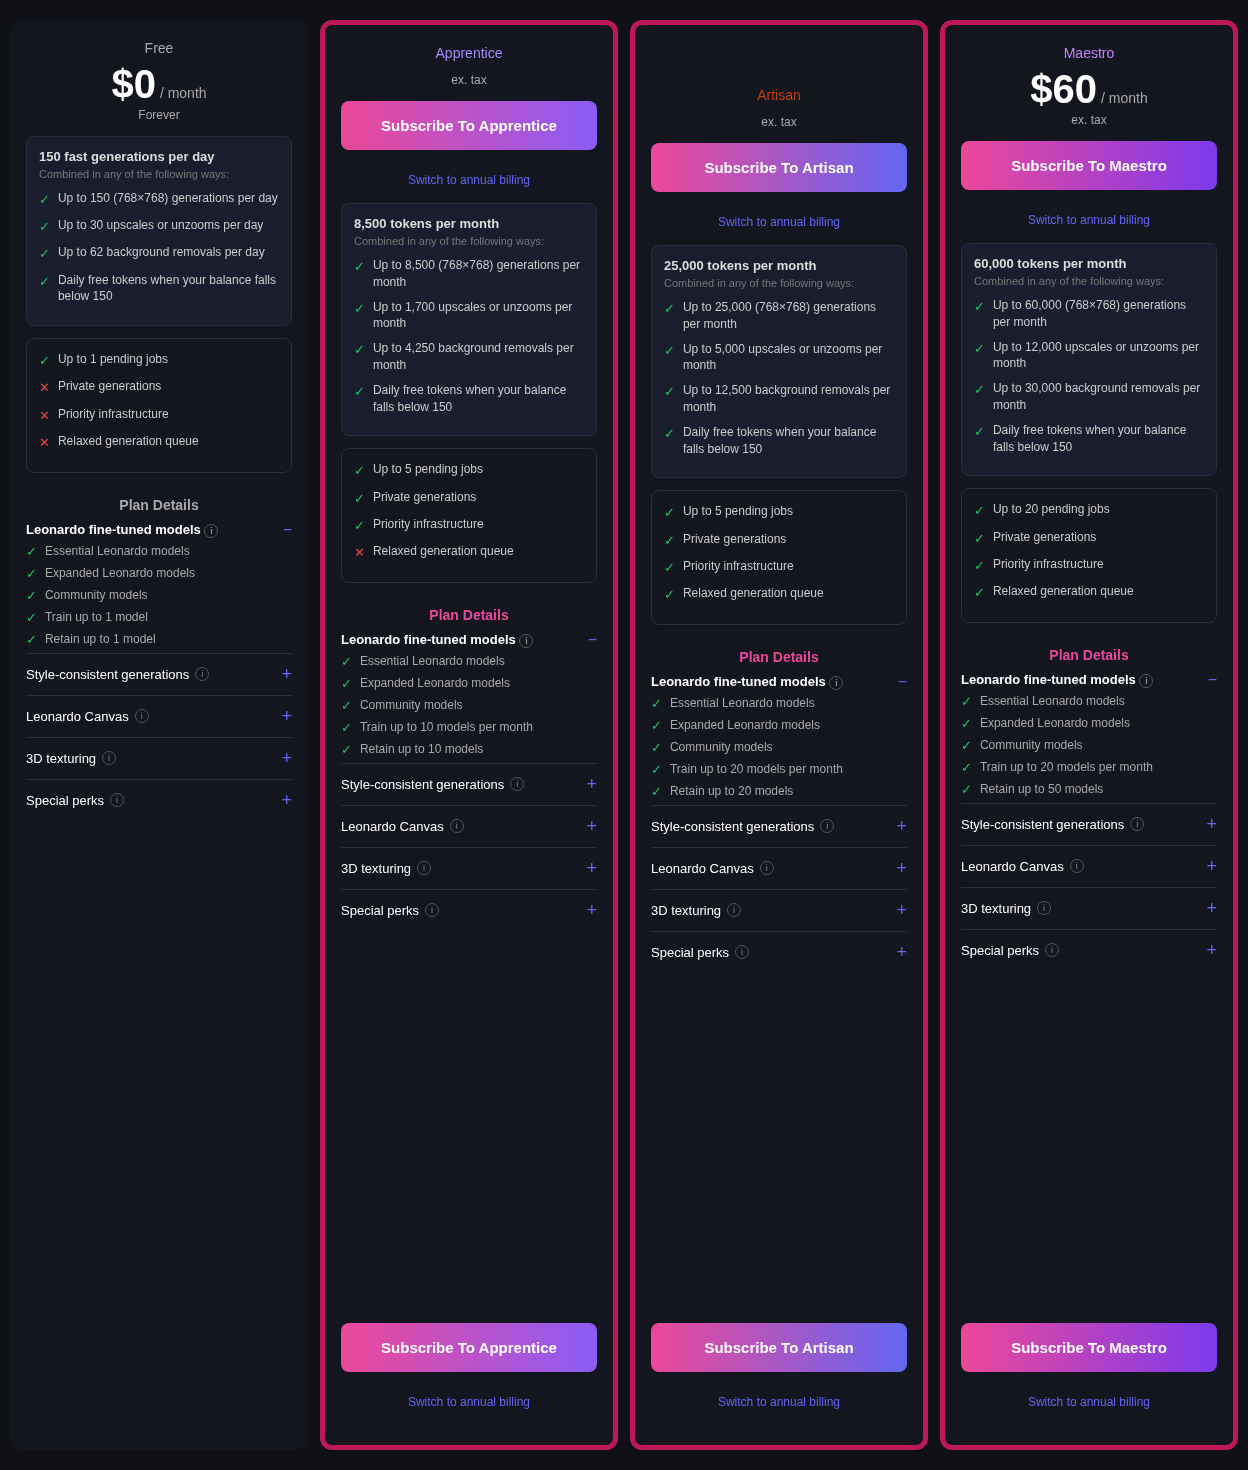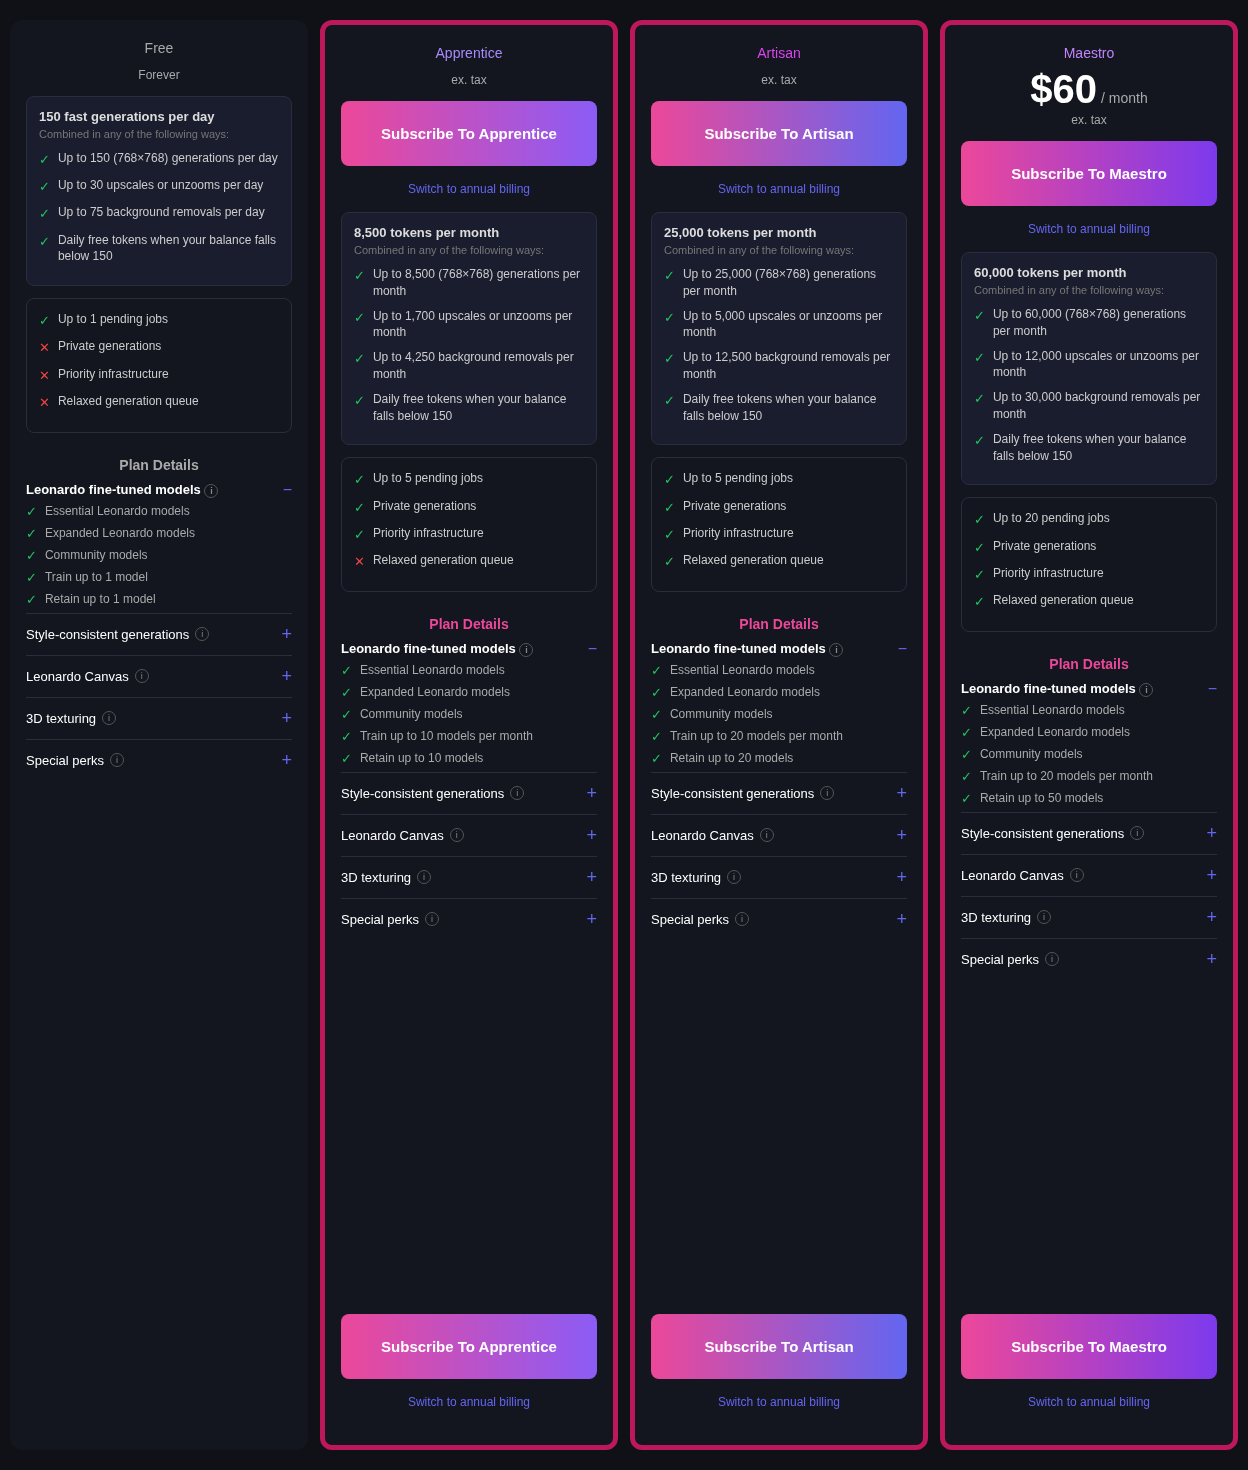--- a/index.html
+++ b/index.html
@@ -32,21 +32,21 @@
       border: 5px solid #be185d;
       background: #13151f;
     }
     .plan-name {
       text-align: center;
       font-size: 14px;
       color: #aaa;
       margin-bottom: 8px;
     }
     .plan-name.colored-apprentice { color: #a78bfa; }
-    .plan-name.colored-artisan { color: #d946ef; }
+    .plan-name.colored-artisan { color: #c2410c; margin-top: 42px; }
     .plan-name.colored-maestro { color: #c084fc; }
     .plan-price {
       text-align: center;
       font-size: 40px;
       font-weight: 700;
       color: #fff;
       line-height: 1;
     }
     .plan-price span {
       font-size: 14px;
@@ -57,29 +57,29 @@
     .plan-period {
       text-align: center;
       font-size: 12px;
       color: #aaa;
       margin-top: 4px;
       margin-bottom: 14px;
     }
     .subscribe-btn {
       display: block;
       width: 100%;
-      padding: 24px;
+      padding: 16px;
       border: none;
       border-radius: 8px;
       font-size: 15px;
       font-weight: 600;
       cursor: pointer;
       text-align: center;
       color: #fff;
-      margin-bottom: 16px;
+      margin-bottom: 23px;
     }
     .btn-apprentice { background: linear-gradient(90deg, #ec4899, #8b5cf6); }
     .btn-artisan { background: linear-gradient(90deg, #ec4899, #6366f1); }
     .btn-maestro { background: linear-gradient(90deg, #ec4899, #7c3aed); }
     .switch-annual {
       text-align: center;
       font-size: 12px;
       color: #6366f1;
       cursor: pointer;
       margin-bottom: 16px;
@@ -189,35 +189,36 @@
       color: #ec4899;
       margin: 12px 0 8px;
     }
   </style>
 </head>
 <body>
 
 <div class="pricing-grid">
     <div class="plan-card">
       <div class="plan-name ">Free</div>
+      <div class="plan-price">$0<span>/ month</span></div>
       <div class="plan-period">Forever</div>
       <div class="tokens-box free-box">
         <div class="tokens-title">150 fast generations per day</div>
         <div class="tokens-subtitle">Combined in any of the following ways:</div>
         <div class="feature-item">
           <span class="feature-icon icon-check">✓</span>
           <span>Up to 150 (768×768) generations per day</span>
         </div>
         <div class="feature-item">
           <span class="feature-icon icon-check">✓</span>
           <span>Up to 30 upscales or unzooms per day</span>
         </div>
         <div class="feature-item">
           <span class="feature-icon icon-check">✓</span>
-          <span>Up to 75 background removals per day</span>
+          <span>Up to 62 background removals per day</span>
         </div>
         <div class="feature-item">
           <span class="feature-icon icon-check">✓</span>
           <span>Daily free tokens when your balance falls below 150</span>
         </div>
       </div>
       <div class="tokens-box" style="background:transparent;border:1px solid #2a2d3e;">
         <div class="feature-item">
           <span class="feature-icon icon-check">✓</span>
           <span>Up to 1 pending jobs</span>

